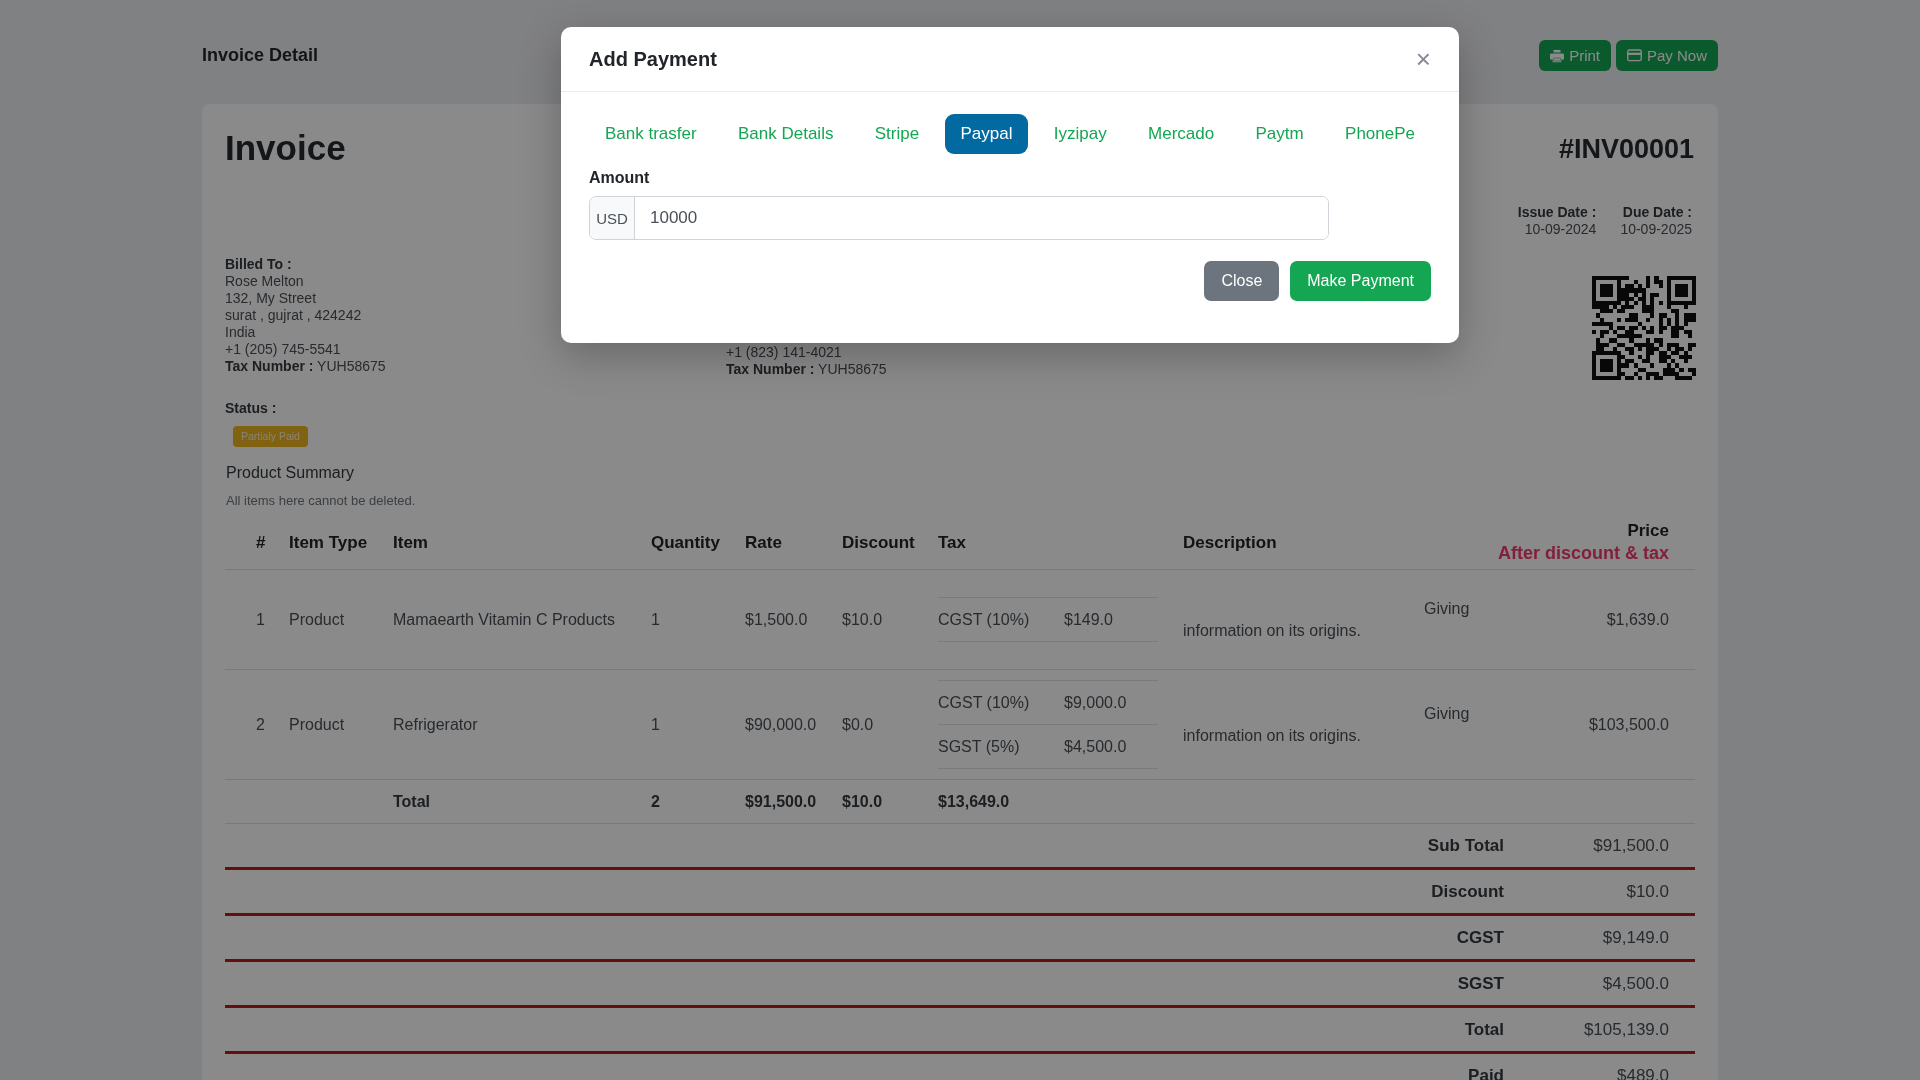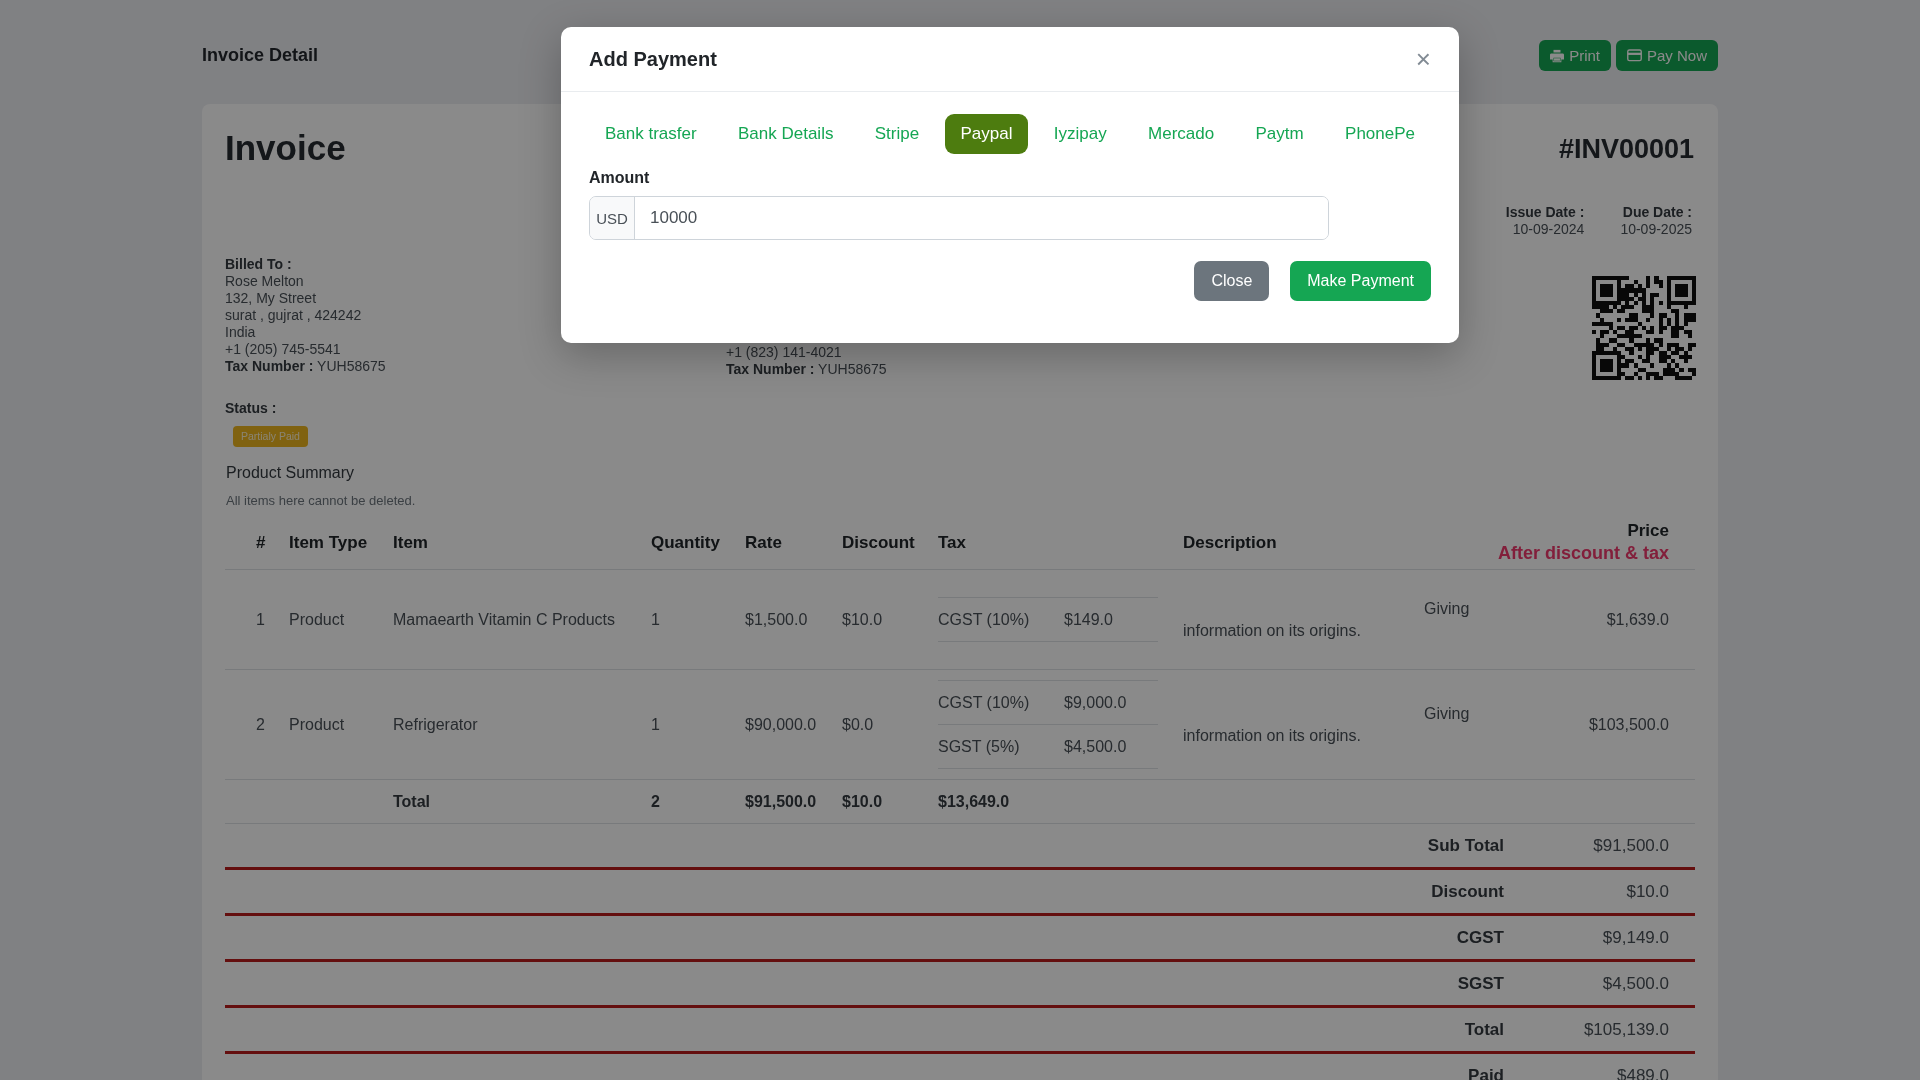--- a/index.html
+++ b/index.html
@@ -14,21 +14,21 @@
   .tbtn { height:31px; background:#15a653; color:#fff; border:none; border-radius:6px;
     font-size:15px; font-family:inherit; display:flex; align-items:center; gap:5px;
     padding:0 11px; cursor:pointer; }
   .tbtn svg { display:block; }
 
   
   .card { position:absolute; left:202px; top:104px; width:1516px; height:1060px;
     background:#fff; border-radius:8px; }
   .inv-title { position:absolute; left:23px; top:24px; font-size:35px; font-weight:600; color:#262b31; }
   .inv-num   { position:absolute; right:24px; top:30px; font-size:27px; font-weight:600; color:#262b31; }
-  .dates { position:absolute; right:26px; top:100px; display:flex; gap:36px; }
+  .dates { position:absolute; right:26px; top:100px; display:flex; gap:24px; }
   .date-col { text-align:right; }
   .dlabel { font-size:14px; font-weight:700; color:#343a40; line-height:17px; }
   .dval   { font-size:14px; color:#495057; line-height:17px; }
   .billed  { position:absolute; left:23px; top:152px; font-size:14px; line-height:17px; color:#495057; }
   .shipped { position:absolute; left:524px; top:240px; font-size:14px; line-height:17px; color:#495057; }
   .b-label { font-weight:700; color:#343a40; }
   .qr { position:absolute; right:22px; top:172px; width:104px; height:104px; background:#fff; }
   .status-label { position:absolute; left:23px; top:296px; font-size:14px; font-weight:700; color:#343a40; }
   .status-badge { position:absolute; left:31px; top:322px; min-width:68px; height:21px; line-height:21px;
     padding:0 8px; text-align:center; font-size:10.5px; color:#fdf4d4; background:#edb51e; border-radius:4px; }
@@ -67,29 +67,29 @@
   .backdrop { position:fixed; inset:0; background:rgba(0,0,0,0.46); z-index:5; }
   .modal { position:fixed; left:561px; top:27px; width:898px; height:316px; background:#fff;
     border-radius:10px; z-index:10; box-shadow:0 12px 40px rgba(0,0,0,0.25); }
   .m-header { display:flex; justify-content:space-between; align-items:center;
     height:65px; padding:0 28px; border-bottom:1px solid #e9ecef; }
   .m-title { font-size:20px; font-weight:600; color:#212529; }
   .m-close { font-size:26px; line-height:1; color:#828b94; background:none; border:none; cursor:pointer; }
   .m-tabs { display:flex; margin:22px 28px 0;justify-content:space-between; }
   .m-tab { height:40px; padding:0 16px; background:transparent; border:none; cursor:pointer;
     color:#15a653; font-size:17px; font-family:inherit; border-radius:9px; }
-  .m-tab.active { background:#4d7c0f; color:#fff; }
+  .m-tab.active { background:#0369a1; color:#fff; }
   .m-amount-label { margin:15px 28px 0; font-size:16px; font-weight:600; color:#212529; }
   .m-input-group { margin:9px 28px 0; display:flex; width:740px; height:44px;
     border:1px solid #ced4da; border-radius:7px; overflow:hidden; }
   .m-addon { width:45px; background:#f8f9fa; border-right:1px solid #ced4da;
     display:flex; align-items:center; justify-content:center; font-size:15px; color:#495057; }
   .m-input { flex:1; border:none; outline:none; padding:0 15px; font-size:17px;
     color:#495057; font-family:inherit; }
-  .m-footer { display:flex; justify-content:flex-end; gap:21px; margin:21px 28px 0; }
+  .m-footer { display:flex; justify-content:flex-end; gap:11px; margin:21px 28px 0; }
   .m-btn { height:40px; padding:0 17px; border:none; border-radius:7px; color:#fff;
     font-size:16px; font-family:inherit; cursor:pointer; }
   .m-btn.closebtn { background:#6c757d; }
   .m-btn.submit   { background:#15a653; }
 </style>
 </head>
 <body>
 
 <div>
 

